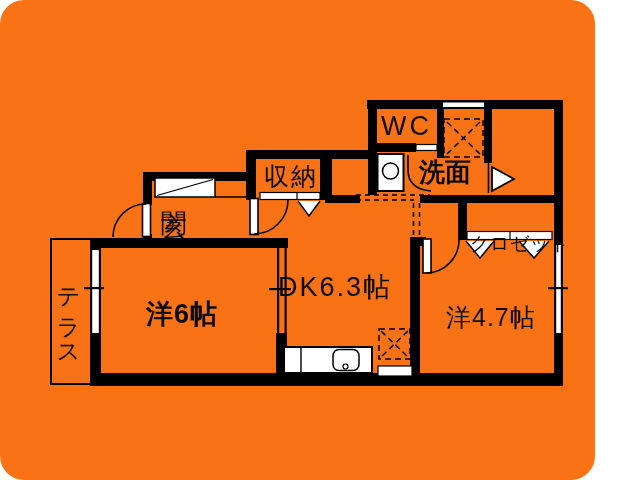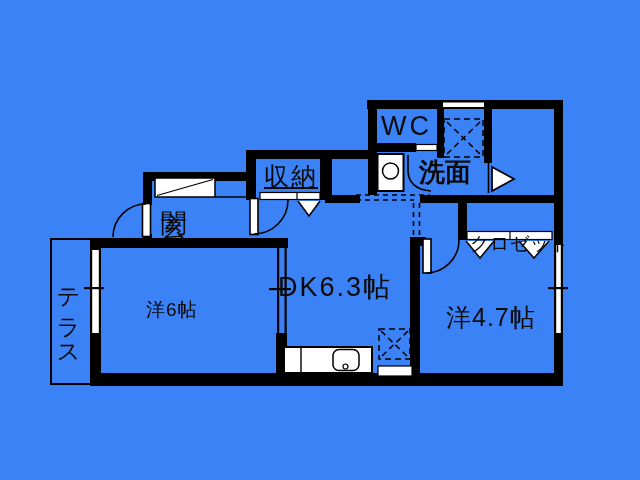--- a/index.html
+++ b/index.html
@@ -1,18 +1,19 @@
 <!DOCTYPE html>
 <html><head>
 <meta charset="utf-8">
 <style>
   html,body{margin:0;padding:0;background:#fff;}
   .stage{
-    position:relative;width:640px;height:480px;background:#3b82f6;overflow:hidden;
+    position:relative;width:595px;height:480px;background:#f97316;overflow:hidden;
     font-family:"Liberation Sans","DejaVu Sans",sans-serif;
+    border-radius:24px;
   }
   .stage svg{position:absolute;left:0;top:0;}
   .lbl{
     position:absolute;color:#0a0a0a;line-height:1.05;white-space:nowrap;
     font-family:"Liberation Sans","DejaVu Sans",sans-serif;
   }
   .v{writing-mode:vertical-rl;text-orientation:upright;}
 </style>
 </head>
 <body>
@@ -138,25 +139,25 @@
   <path d="M93,239 L51,239 L51,384 L93,384" fill="none" stroke="#000" stroke-width="2"></path>
 </svg>
 
 <div class="lbl" style="left:381px;top:112px;font-size:27px;letter-spacing:3px;">WC</div>
 
 <div class="lbl" style="left:419px;top:159px;font-size:26px;font-weight:bold;">洗面</div>
 
 
 <div class="lbl" style="left:470px;top:207px;font-size:19px;letter-spacing:0.5px;margin-top:27px;">クロゼット</div>
 
-<div class="lbl" style="left:264px;top:163px;font-size:25px;letter-spacing:2px;text-decoration:underline;">収納</div>
+<div class="lbl" style="left:264px;top:163px;font-size:25px;letter-spacing:2px;">収納</div>
 
 <div class="lbl v" style="left:160px;top:191px;font-size:26px;">玄関</div>
 
 <div class="lbl v" style="left:57px;top:273px;font-size:23px;letter-spacing:2px;">テラス</div>
 
-<div class="lbl" style="left:146px;top:300px;font-size:19px;letter-spacing:1px;">洋6帖</div>
+<div class="lbl" style="left:146px;top:300px;font-size:27px;letter-spacing:1px;font-weight:bold;">洋6帖</div>
 
 <div class="lbl" style="left:278px;top:273px;font-size:27px;letter-spacing:2px;">DK6.3帖</div>
 
 <div class="lbl" style="left:446px;top:304px;font-size:25px;letter-spacing:1px;">洋4.7帖</div>
 
 </div>
 
 </body></html>

